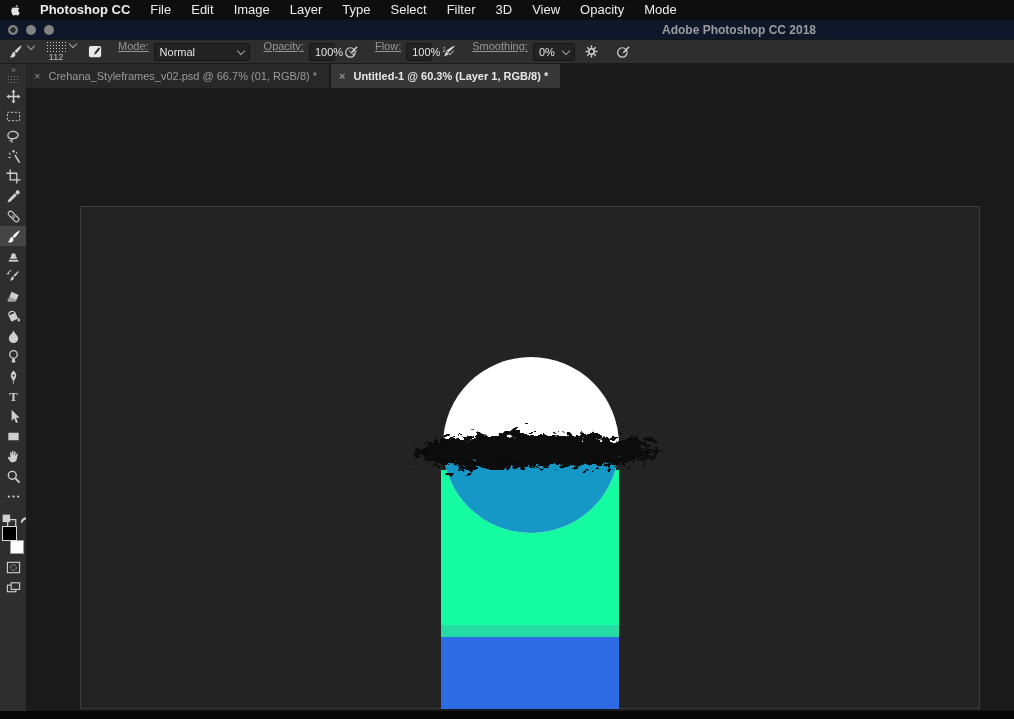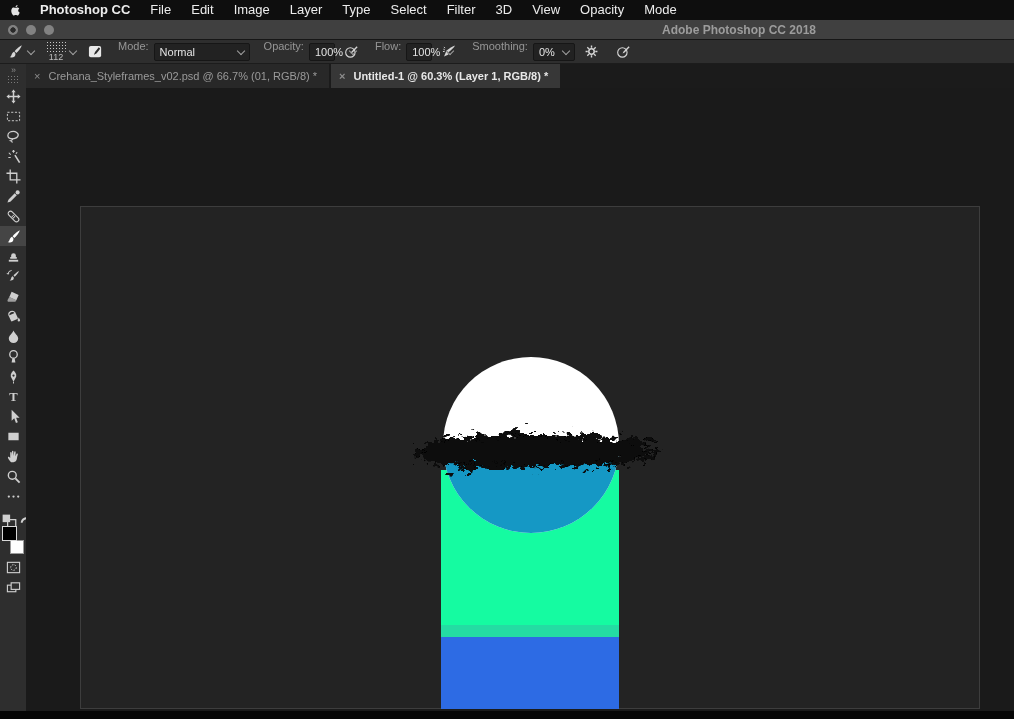--- a/index.html
+++ b/index.html
@@ -8,43 +8,43 @@
 
   
   .menubar { position:absolute; left:0; top:0; width:1014px; height:20px; background:#0e0e0e;
              display:flex; align-items:center; color:#ececec; font-size:13px; }
   .apple { width:30px; display:flex; justify-content:center; align-items:center; }
   .apple svg { width:13px; height:15px; }
   .menu-item { padding:16px 10px; line-height:20px; cursor:default; }
   .menu-item.bold { font-weight:700; }
 
   
-  .titlebar { position:absolute; left:0; top:20px; width:1014px; height:20px; background:#404040;
+  .titlebar { position:absolute; left:0; top:20px; width:1014px; height:20px; background:#0f172a;
               border-bottom:1px solid #161616; }
   .traffic { position:absolute; left:8px; top:5px; display:flex; gap:8px; }
   .light { width:10px; height:10px; border-radius:50%; background:#828282; }
   .light.ring { background:radial-gradient(circle,#2a2a2a 34%,#828282 42%); }
   .win-title { position:absolute; left:739px; top:0; transform:translateX(-50%); line-height:20px;
                color:#9c9c9c; font-size:12px; font-weight:700; white-space:nowrap; }
 
   
   .optionsbar { position:absolute; left:0; top:40px; width:1014px; height:24px; background:#2e2e2e;
                 border-bottom:1px solid #1c1c1c; display:flex; align-items:center; color:#cfcfcf; font-size:11px; }
-  .ob-group { display:flex; align-items:center; }
+  .ob-group { display:flex; align-items:flex-start; }
   .ob-icon { width:18px; height:18px; display:flex; align-items:center; justify-content:center; color:#d6d6d6; }
   .ob-icon svg { width:15px; height:15px; }
   .chev { width:7px; height:7px; display:inline-block; position:relative; margin-left:3px; }
   .chev::after { content:""; position:absolute; left:1px; top:0; width:5px; height:5px;
                  border-right:1px solid #a0a0a0; border-bottom:1px solid #a0a0a0; transform:rotate(45deg); }
   .preset { display:flex; flex-direction:column; align-items:center; margin-left:12px; }
   .preset-thumb { width:20px; height:11px; background:#2e2e2e;
                   background-image:radial-gradient(#c9c9c9 28%, transparent 32%);
                   background-size:3px 3px; border-radius:1px; }
   .preset-size { font-size:9px; color:#bdbdbd; line-height:10px; }
-  .ob-label { color:#969696; margin:0 5px 12px 14px; }
+  .ob-label { color:#969696; margin:0 5px 12px 14px;text-decoration:underline; }
   .select { background:#222; border:1px solid #161616; border-radius:2px; height:18px;
             display:flex; align-items:center; justify-content:space-between; padding:0 5px; color:#e3e3e3; }
   .select .chev { margin-left:6px; }
   .sel-mode { width:96px;gap:22px; }
   .sel-sm { width:26px; }
   .sel-xs { width:42px; }
 
   
   .tabrow { position:absolute; left:26px; top:64px; width:988px; height:24px; background:#1b1b1b;
             display:flex; align-items:stretch; font-size:11px; }

